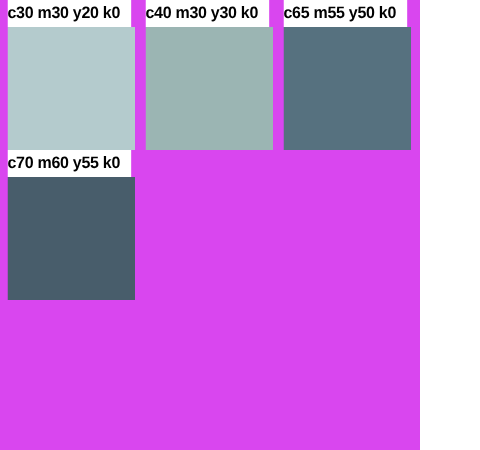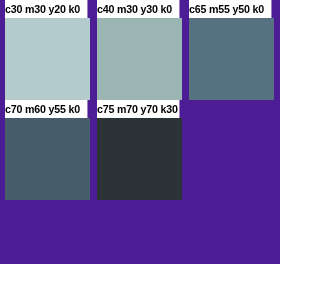--- a/index.html
+++ b/index.html
@@ -11,28 +11,28 @@
   body {
     width: 280px;
     height: 300px;
     overflow: hidden;
     font-family: "Liberation Sans", "DejaVu Sans", sans-serif;
   }
 
   #swatch-grid {
     box-sizing: border-box;
     width: 280px;
-    height: 264px;
+    height: 300px;
     padding: 0 6px 0 5px;
     display: grid;
     grid-template-columns: repeat(3, 1fr);
     grid-template-rows: repeat(3, 100px);
     column-gap: 7px;
     row-gap: 0;
-    background: #4c1d95;
+    background: #d946ef;
   }
 
   .swatch-cell {
     display: flex;
     flex-direction: column;
     min-width: 0;
     overflow: hidden;
   }
 
   .swatch-label {
@@ -77,18 +77,14 @@
     <div class="swatch-label">c65 m55 y50 k0</div>
     <div class="swatch-chip" style="background-color: rgb(86, 113, 127);"></div>
   </div>
 
   <div class="swatch-cell">
     <div class="swatch-label">c70 m60 y55 k0</div>
     <div class="swatch-chip" style="background-color: rgb(72, 93, 107);"></div>
   </div>
 
 
-  <div class="swatch-cell">
-    <div class="swatch-label">c75 m70 y70 k30</div>
-    <div class="swatch-chip" style="background-color: rgb(43, 51, 54);"></div>
-  </div>
 
 </div>
 
 </body></html>

